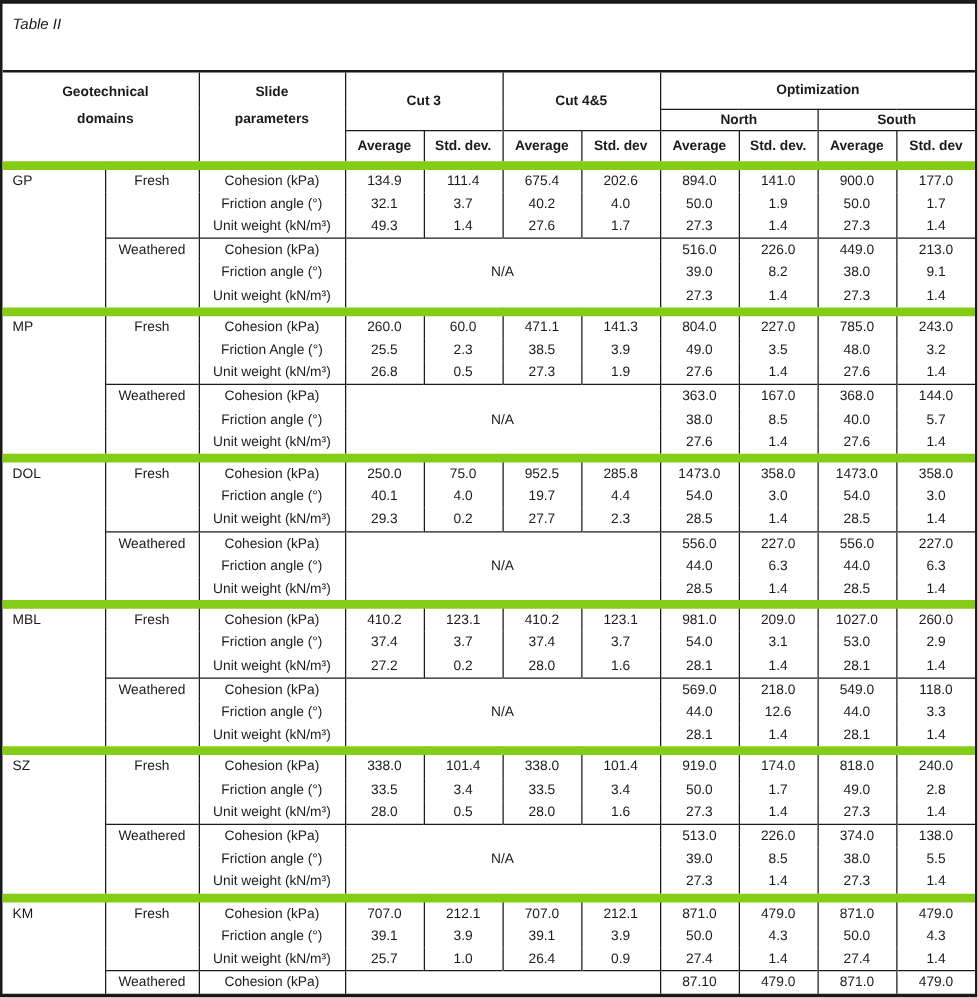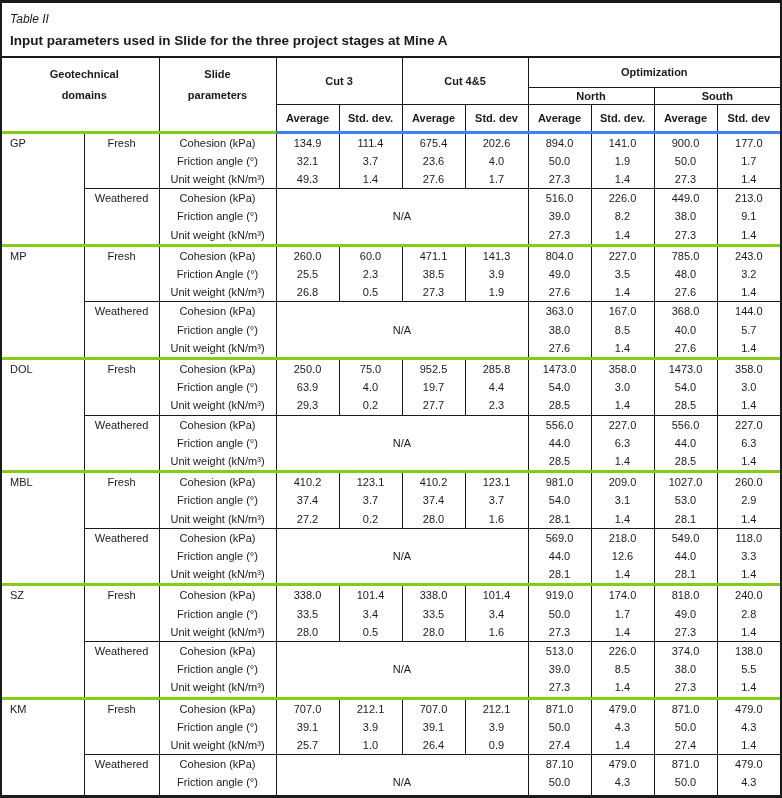--- a/index.html
+++ b/index.html
@@ -50,43 +50,42 @@
     font-weight: bold;
   }
   th.slidep {
     vertical-align: top;
     padding-top: 6px;
     line-height: 21px;
   }
   th.opt { border-bottom: 1px solid #1a1a1a; margin-top: 11px; }
   thead tr.sub-row th {
     border-top: 1px solid #1a1a1a;
-    border-bottom: 3px solid #3b82f6;
+    border-bottom: 1px solid #3b82f6;
     margin-left: 28px;
   }
 
-  tbody { border-top: 3px solid #84cc16; padding-left: 48px; }
+  tbody { border-top: 7px solid #84cc16; padding-left: 48px; }
   tbody tr:first-child td { border-top: 1px solid #1a1a1a; }
   tbody td {
     height: 18.2px;
     line-height: 18.2px;
     white-space: nowrap;
   }
   td.domain-cell { text-align: left; vertical-align: top; padding-left: 8px; }
   td.state-cell  { vertical-align: top; text-align: center; }
   td.na-cell     { vertical-align: middle; }
   td.sep-t       { border-top: 1px solid #1a1a1a; }
 </style>
 </head>
 <body>
 
 <div class="sheet">
   <div class="titleblock">
     <div class="caption">Table II</div>
-    <div class="maintitle">Input parameters used in Slide for the three project stages at Mine A</div>
   </div>
 
   <table class="params" id="param-table">
     <colgroup>
       <col style="width:82px">
         <col style="width:75px">
         <col style="width:117px">
       <col style="width:63px">
         <col style="width:63px">
         <col style="width:63px">
@@ -136,21 +135,21 @@
           <td class="value-cell">202.6</td>
           <td class="value-cell">894.0</td>
           <td class="value-cell">141.0</td>
           <td class="value-cell">900.0</td>
           <td class="value-cell">177.0</td>
         </tr>
         <tr>
           <td class="param-cell">Friction angle (°)</td>
           <td class="value-cell">32.1</td>
           <td class="value-cell">3.7</td>
-          <td class="value-cell">23.6</td>
+          <td class="value-cell">40.2</td>
           <td class="value-cell">4.0</td>
           <td class="value-cell">50.0</td>
           <td class="value-cell">1.9</td>
           <td class="value-cell">50.0</td>
           <td class="value-cell">1.7</td>
         </tr>
         <tr>
           <td class="param-cell">Unit weight (kN/m³)</td>
           <td class="value-cell">49.3</td>
           <td class="value-cell">1.4</td>
@@ -254,21 +253,21 @@
           <td class="value-cell">75.0</td>
           <td class="value-cell">952.5</td>
           <td class="value-cell">285.8</td>
           <td class="value-cell">1473.0</td>
           <td class="value-cell">358.0</td>
           <td class="value-cell">1473.0</td>
           <td class="value-cell">358.0</td>
         </tr>
         <tr>
           <td class="param-cell">Friction angle (°)</td>
-          <td class="value-cell">63.9</td>
+          <td class="value-cell">40.1</td>
           <td class="value-cell">4.0</td>
           <td class="value-cell">19.7</td>
           <td class="value-cell">4.4</td>
           <td class="value-cell">54.0</td>
           <td class="value-cell">3.0</td>
           <td class="value-cell">54.0</td>
           <td class="value-cell">3.0</td>
         </tr>
         <tr>
           <td class="param-cell">Unit weight (kN/m³)</td>

